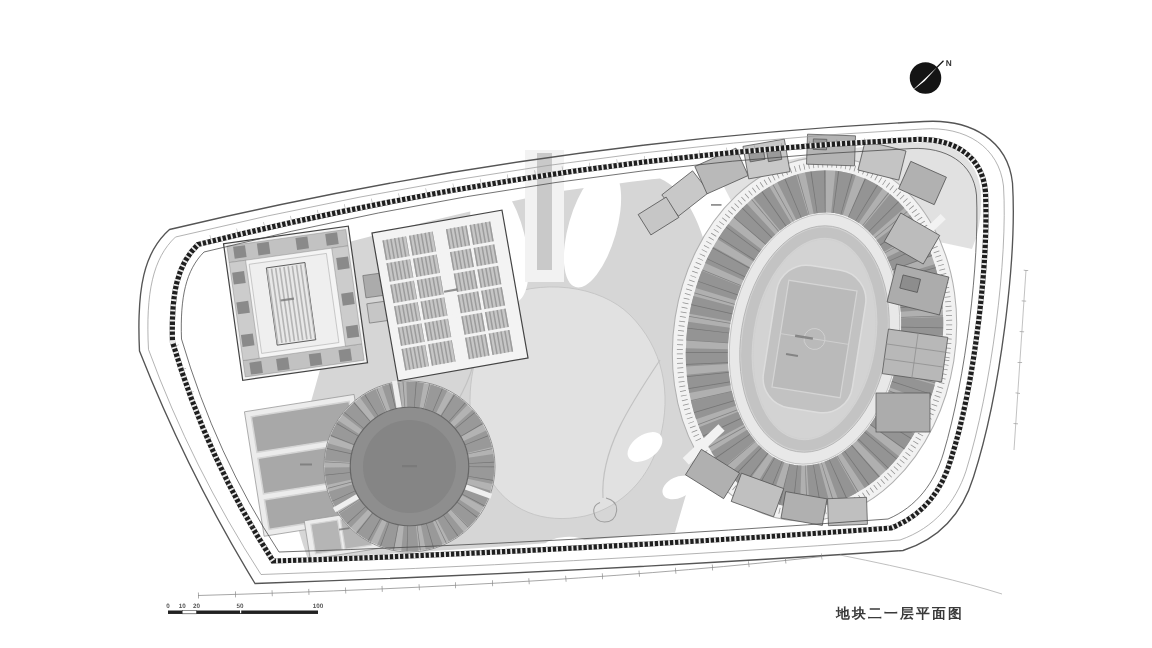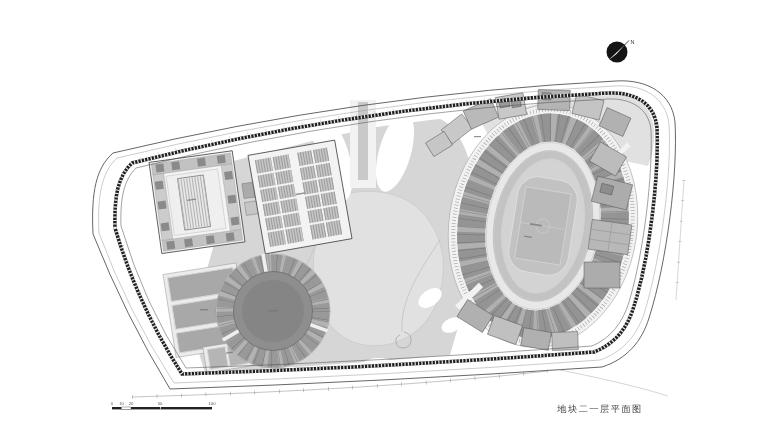--- a/index.html
+++ b/index.html
@@ -1,16 +1,16 @@
 <!DOCTYPE html>
 <html><head>
 <meta charset="utf-8">
 <style>
   html,body{margin:0;padding:0;background:#ffffff;}
-  .stage{position:relative;width:768px;height:432px;background:#ffffff;overflow:hidden;}
+  .stage{position:relative;width:768px;height:432px;background:#ffffff;overflow:hidden;font-weight:bold;}
   svg{display:block;}
   text{font-family:"Liberation Sans","DejaVu Sans",sans-serif;}
   .caption-text{letter-spacing:1.5px;}
 </style>
 </head>
 <body>
 
 <div class="stage">
 <svg width="768" height="432" viewBox="0 0 768 432">
 

